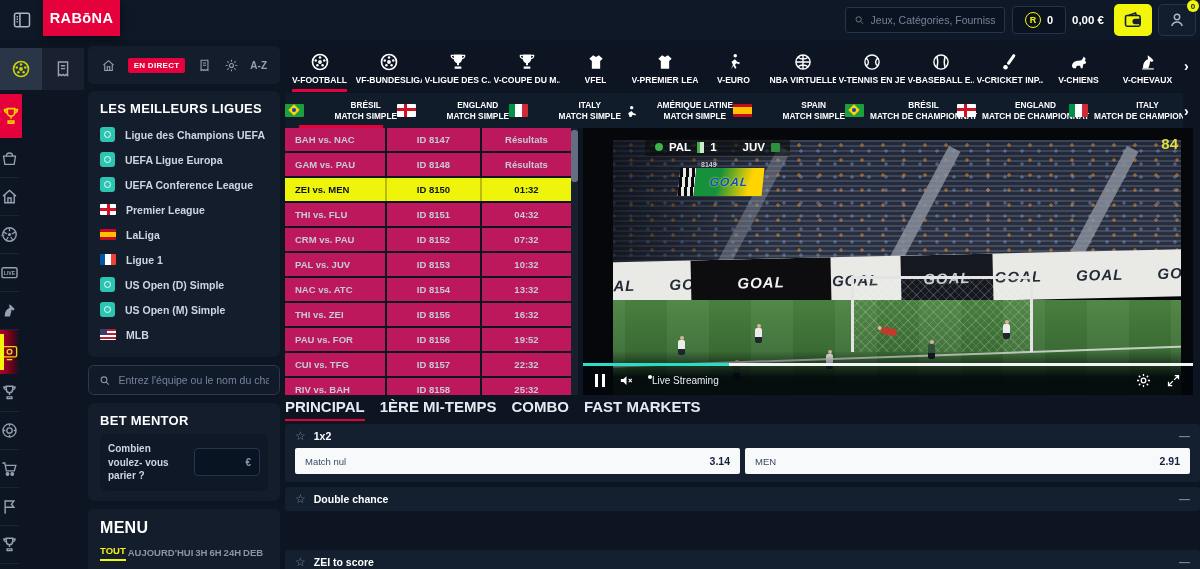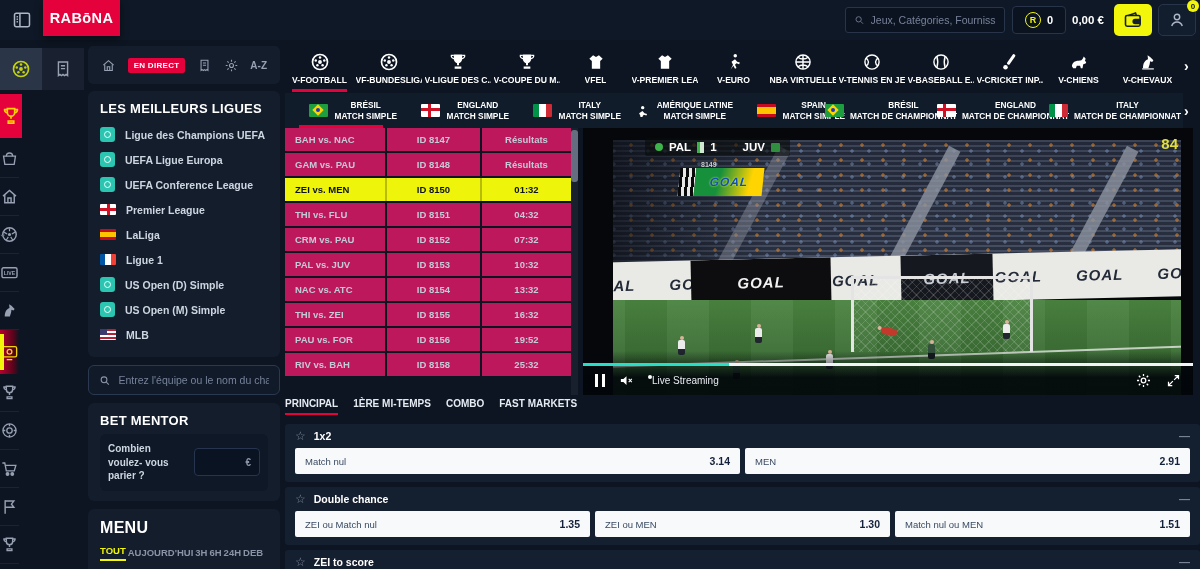--- a/index.html
+++ b/index.html
@@ -90,21 +90,21 @@
 
   
   .main{position:absolute;left:285px;top:40px;width:915px;height:529px}
   .stabs{position:absolute;top:0;left:0;width:898px;height:52px;display:flex;align-items:flex-end;overflow:hidden}
   .stab{width:69px;display:flex;flex-direction:column;align-items:center;gap:3px;padding-bottom:7px;position:relative}
   .stab .ic{width:20px;height:20px;color:#fff}
   .stab-lb{font-size:8.6px;font-weight:bold;color:#fff;white-space:nowrap;max-width:66px;overflow:hidden}
   .stab.active::after{content:"";position:absolute;bottom:0;left:7px;right:7px;height:3px;background:#e4013c}
   .stabs-arrow{position:absolute;right:0;top:18px;width:16px;color:#fff;font-size:14px;font-weight:bold}
   .ltabs{position:absolute;top:53px;left:0;width:898px;height:35px;background:#111c2b;display:flex;align-items:center;overflow:hidden}
-  .ltab{width:112px;height:35px;display:flex;align-items:center;justify-content:flex-end;gap:6px;position:relative;flex:0 0 auto}
+  .ltab{width:112px;height:35px;display:flex;align-items:center;justify-content:space-between;gap:6px;position:relative;flex:0 0 auto}
   .ltab .flg{width:19px;height:13px}
   .ltab-tx{display:flex;flex-direction:column;align-items:center;line-height:1.25}
   .ltab-t,.ltab-b{font-size:8.3px;font-weight:bold;color:#fff;white-space:nowrap}
   .ltab.active::after{content:"";position:absolute;bottom:0;left:14px;right:14px;height:3px;background:#e4013c}
   .ltab.partial{width:60px;overflow:hidden}
   .ltabs-arrow{position:absolute;right:0;top:63px;width:16px;color:#fff;font-size:14px;font-weight:bold}
 
   
   .content{position:absolute;top:88px;left:0;width:915px;height:267px;display:flex}
   .mtable{width:293px;height:267px;position:relative;overflow:hidden}
@@ -171,21 +171,21 @@
   .vpause i{width:3px;height:13px;background:#fff;display:block}
   .vmute{width:17px;height:15px;color:#fff}
   .vlive{display:flex;align-items:flex-start;gap:0;font-size:10px;color:#e8ecf2}
   .vlive b{width:4px;height:4px;border-radius:50%;background:#fff}
   .vright{position:absolute;right:12px;bottom:6px;display:flex;align-items:center;gap:14px;color:#fff}
   .vgear{width:17px;height:17px}
   .vfull{width:15px;height:15px}
 
   
   .mkt-tabs{position:absolute;top:358px;left:0;display:flex;gap:15px;align-items:flex-start}
-  .mkt-tab{font-size:10px;font-weight:bold;color:#e6ebf2;white-space:nowrap;padding-bottom:4px}
+  .mkt-tab{font-size:15px;font-weight:bold;color:#e6ebf2;white-space:nowrap;padding-bottom:4px}
   .mkt-tab.active{border-bottom:2px solid #e4013c}
   .msec{position:absolute;left:0;width:915px;background:#141f2f;border-radius:3px}
   .msec-h{height:24px;display:flex;align-items:center;padding:0 10px;gap:8px}
   .msec-star{color:#7c8698;font-size:12px}
   .msec-t{font-size:10.5px;font-weight:bold;color:#fff;flex:1}
   .msec-min{color:#7c8698;font-size:11px;font-weight:bold}
   .odds-row{display:flex;gap:5px;padding:0 10px 8px}
   .odd{flex:1;height:26px;background:#f7f9fb;border-radius:2px;display:flex;align-items:center;justify-content:space-between;padding:0 10px}
   .odd-n{font-size:9.5px;color:#3a4a63}
   .odd-v{font-size:10.5px;font-weight:bold;color:#14213a}
@@ -712,20 +712,25 @@
             <div class="tc tc1">THI vs. ZEI</div>
             <div class="tc tc2">ID 8155</div>
             <div class="tc tc3">16:32</div>
           </div>
           <div class="trow">
             <div class="tc tc1">PAU vs. FOR</div>
             <div class="tc tc2">ID 8156</div>
             <div class="tc tc3">19:52</div>
           </div>
           <div class="trow">
+            <div class="tc tc1">CUI vs. TFG</div>
+            <div class="tc tc2">ID 8157</div>
+            <div class="tc tc3">22:32</div>
+          </div>
+          <div class="trow">
             <div class="tc tc1">RIV vs. BAH</div>
             <div class="tc tc2">ID 8158</div>
             <div class="tc tc3">25:32</div>
           </div>
         </div>
       <div class="sbtrack">
           <div class="sbthumb"></div>
         </div>
     </div>
 
@@ -841,34 +846,20 @@
             <span class="odd-v">2.91</span>
           </button>
         </div>
       </div>
       <div class="msec" style="top:447px">
         <div class="msec-h">
           <span class="msec-star">☆</span>
           <span class="msec-t">Double chance</span>
           <span class="msec-min">—</span>
         </div>
-        <div class="odds-row">
-          <button class="odd">
-            <span class="odd-n">ZEI ou Match nul</span>
-            <span class="odd-v">1.35</span>
-          </button>
-          <button class="odd">
-            <span class="odd-n">ZEI ou MEN</span>
-            <span class="odd-v">1.30</span>
-          </button>
-          <button class="odd">
-            <span class="odd-n">Match nul ou MEN</span>
-            <span class="odd-v">1.51</span>
-          </button>
-        </div>
       </div>
       <div class="msec" style="top:510px">
         <div class="msec-h">
           <span class="msec-star">☆</span>
           <span class="msec-t">ZEI to score</span>
           <span class="msec-min">—</span>
         </div>
       </div>
     </div>
 </main>

